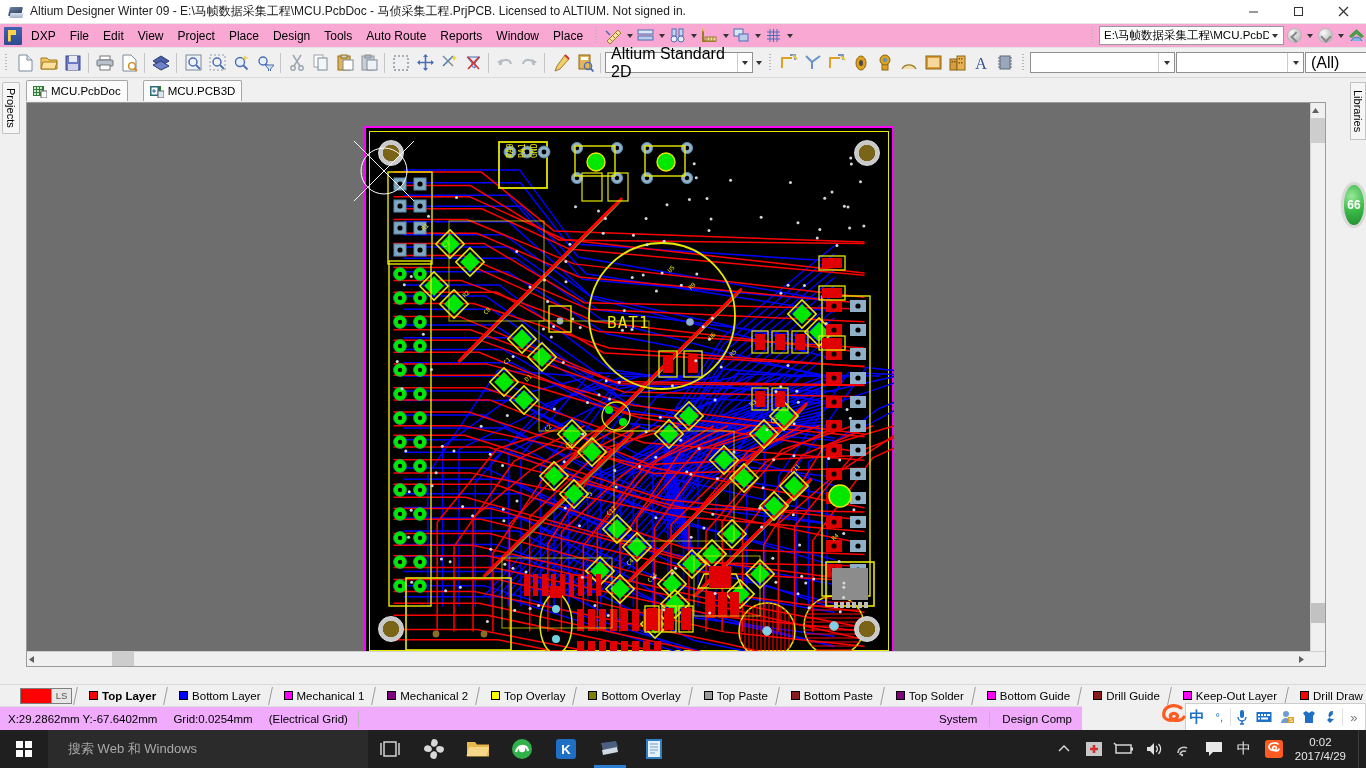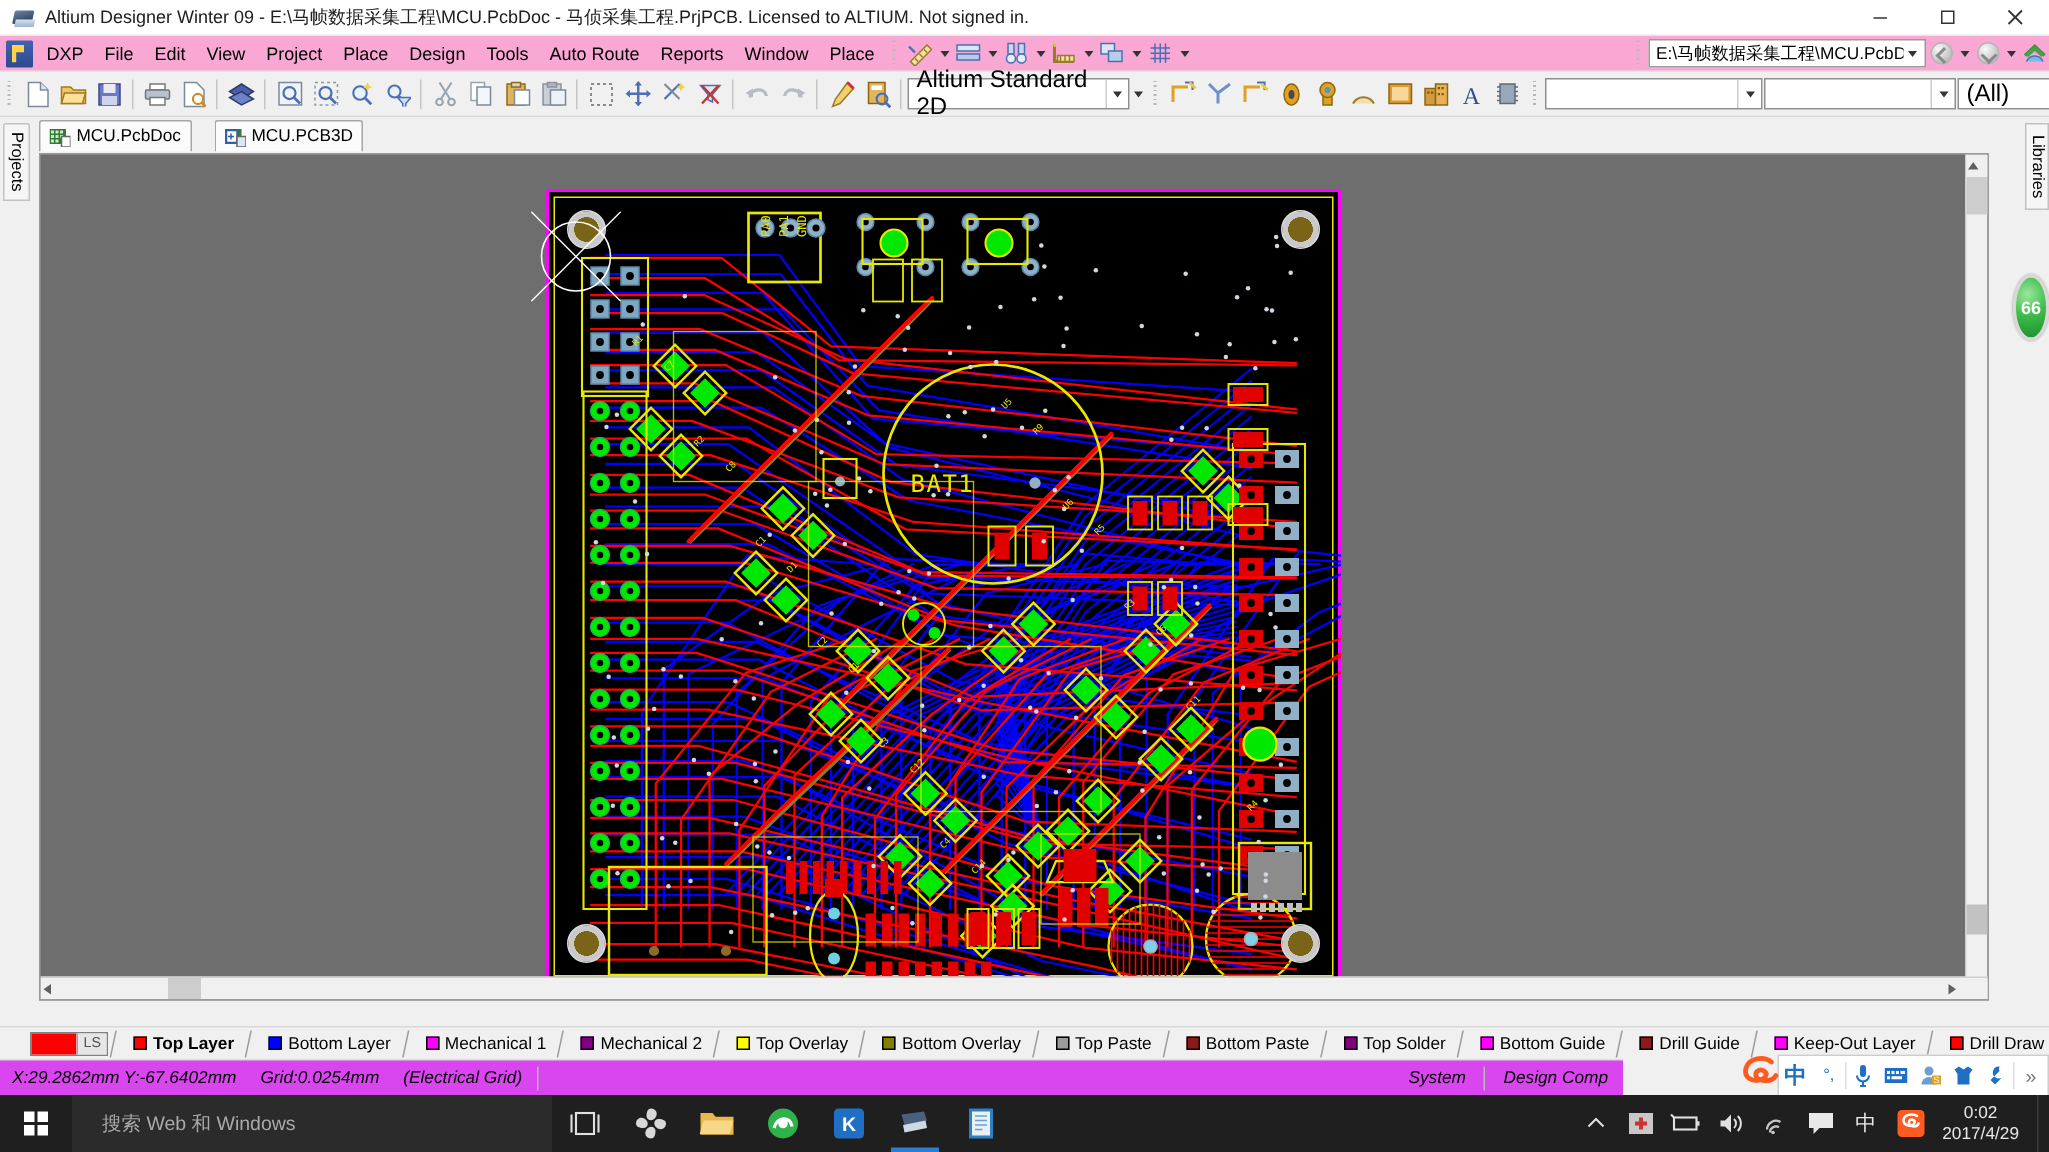--- a/index.html
+++ b/index.html
@@ -216,22 +216,22 @@
   .ltab.active { font-weight:bold; }
   .ltab-sep { width:9px; height:22px; flex:none; position:relative; }
   .ltab-sep::after{
     content:''; position:absolute; left:3px; top:2px; width:1px; height:18px;
     background:#9a9a9a; transform: skewX(-12deg);
   }
 
   
   #statusbar {
     position:absolute; left:0; top:706px; width:1082px; height:24px;
-    background:#d946ef; display:flex; align-items:center;
-    border-top:1px solid #dcdcdc; font-size:11.5px; color:#000;font-style:italic;
+    background:#f0abfc; display:flex; align-items:center;
+    border-top:1px solid #dcdcdc; font-size:11.5px; color:#000;
   }
   .sb-item { padding:0 8px; white-space:nowrap;}
   .sb-div { width:1px; height:16px; background:#b8b8b8; margin:0 2px;}
   .sb-btn2 { padding:2px 10px; font-size:11.5px; color:#000; }
 
   
   #taskbar {
     position:absolute; left:0; top:730px; width:1366px; height:38px;
     background:#1f1f1f; display:flex; align-items:center; color:#e8e8e8;justify-content:center;
   }

